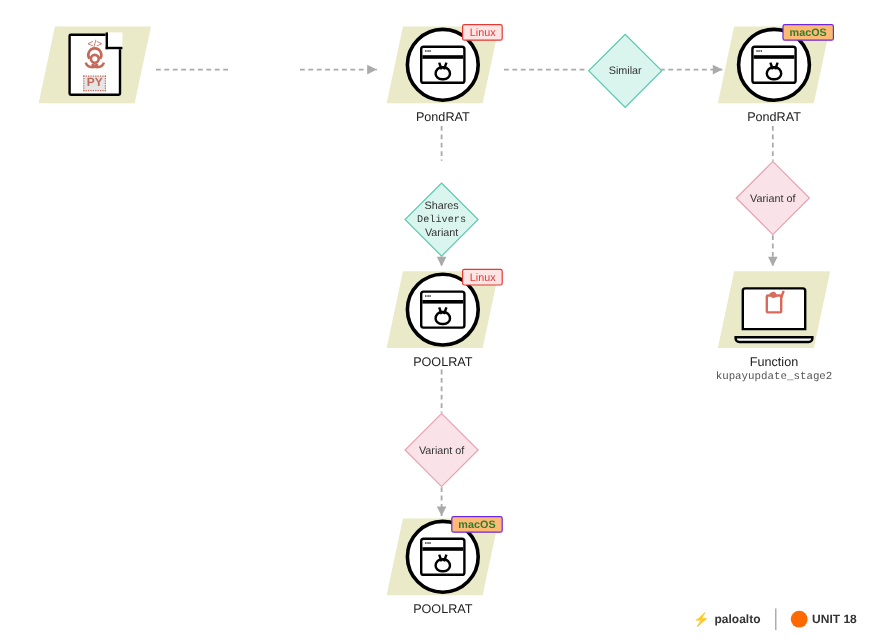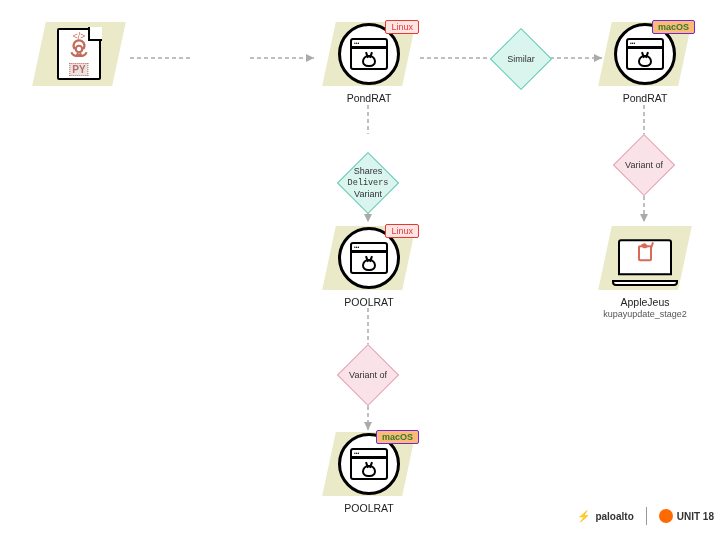--- a/index.html
+++ b/index.html
@@ -9,21 +9,21 @@
   .icon-bg { width: 80px; height: 64px; margin: 0 auto; background: #eae9c8; transform: skewX(-12deg); position: relative; }
   .icon-circle { width: 62px; height: 62px; border: 3px solid #000; border-radius: 50%; background: #fff; position: absolute; left: 50%; top: 50%; transform: translate(-50%, -50%) skewX(12deg); display: flex; align-items: center; justify-content: center; }
   .win { width: 38px; height: 32px; border: 2.5px solid #000; border-radius: 3px; position: relative; background: #fff; }
   .win::before { content: ""; position: absolute; top: 6px; left: 0; right: 0; height: 2.5px; background: #000; }
   .win-dots { position: absolute; top: 1px; left: 2px; font-size: 5px; letter-spacing: 0px; line-height: 4px; }
   .bug { width: 14px; height: 12px; border: 2px solid #000; border-radius: 50% 50% 50% 50% / 60% 60% 50% 50%; position: absolute; left: 50%; top: 52%; transform: translateX(-50%); }
   .bug::before, .bug::after { content: ""; position: absolute; width: 2px; height: 6px; background: #000; top: -5px; }
   .bug::before { left: 2px; transform: rotate(-20deg); }
   .bug::after { right: 2px; transform: rotate(20deg); }
   .node-label { font-size: 10.5px; font-weight: 500; color: #222; margin-top: 6px; }
-  .node-sublabel { font-size: 9px; font-family: Liberation Sans, sans-serif; color: #555; margin-top: 1px; }
+  .node-sublabel { font-size: 9px; font-family: Liberation Mono, monospace; color: #555; margin-top: 1px; }
   .os-tag { position: absolute; top: -2px; right: -10px; font-size: 9px; padding: 1px 5px; border-radius: 2px; font-weight: 500; }
   .os-linux { background: #ffe4e4; color: #e53935; border: 1px solid #e53935; }
   .os-macos { background: #fdba74; color: #2e7d32; border: 1px solid #6d28d9; font-weight: bold; }
   .diamond { position: absolute; width: 62px; height: 62px; display: flex; align-items: center; justify-content: center; }
   .diamond-shape { position: absolute; width: 44px; height: 44px; transform: rotate(45deg); border: 1px solid; }
   .d-blue { background: #d4e3f9; border-color: #7aa7e8; }
   .d-teal { background: #d9f5ee; border-color: #5fc9b3; }
   .d-pink { background: #f9e3e8; border-color: #e8a0b0; }
   .diamond-text { position: relative; font-size: 9px; text-align: center; line-height: 11px; color: #333; width: 60px; }
   .diamond-text .mono { font-family: "Courier New", monospace; font-size: 8.5px; }
@@ -172,21 +172,21 @@
       <div class="icon-bg"></div>
       <div class="laptop">
         <div class="laptop-icon">
           <div class="juice-box">
               <div class="juice-leaf"></div>
             </div>
         </div>
       </div>
       <div class="laptop-base"></div>
     </div>
-    <div class="node-label">AppleJeus</div>
+    <div class="node-label">Function</div>
     <div class="node-sublabel">kupayupdate_stage2</div>
   </div>
 
   <div class="diamond" style="left: 337px; top: 344px;">
     <div class="diamond-shape d-pink"></div>
     <div class="diamond-text">Variant of</div>
   </div>
 
   <div class="node" style="left: 314px; top: 432px;">
     <div style="position:relative; width:80px; margin:0 auto;">

